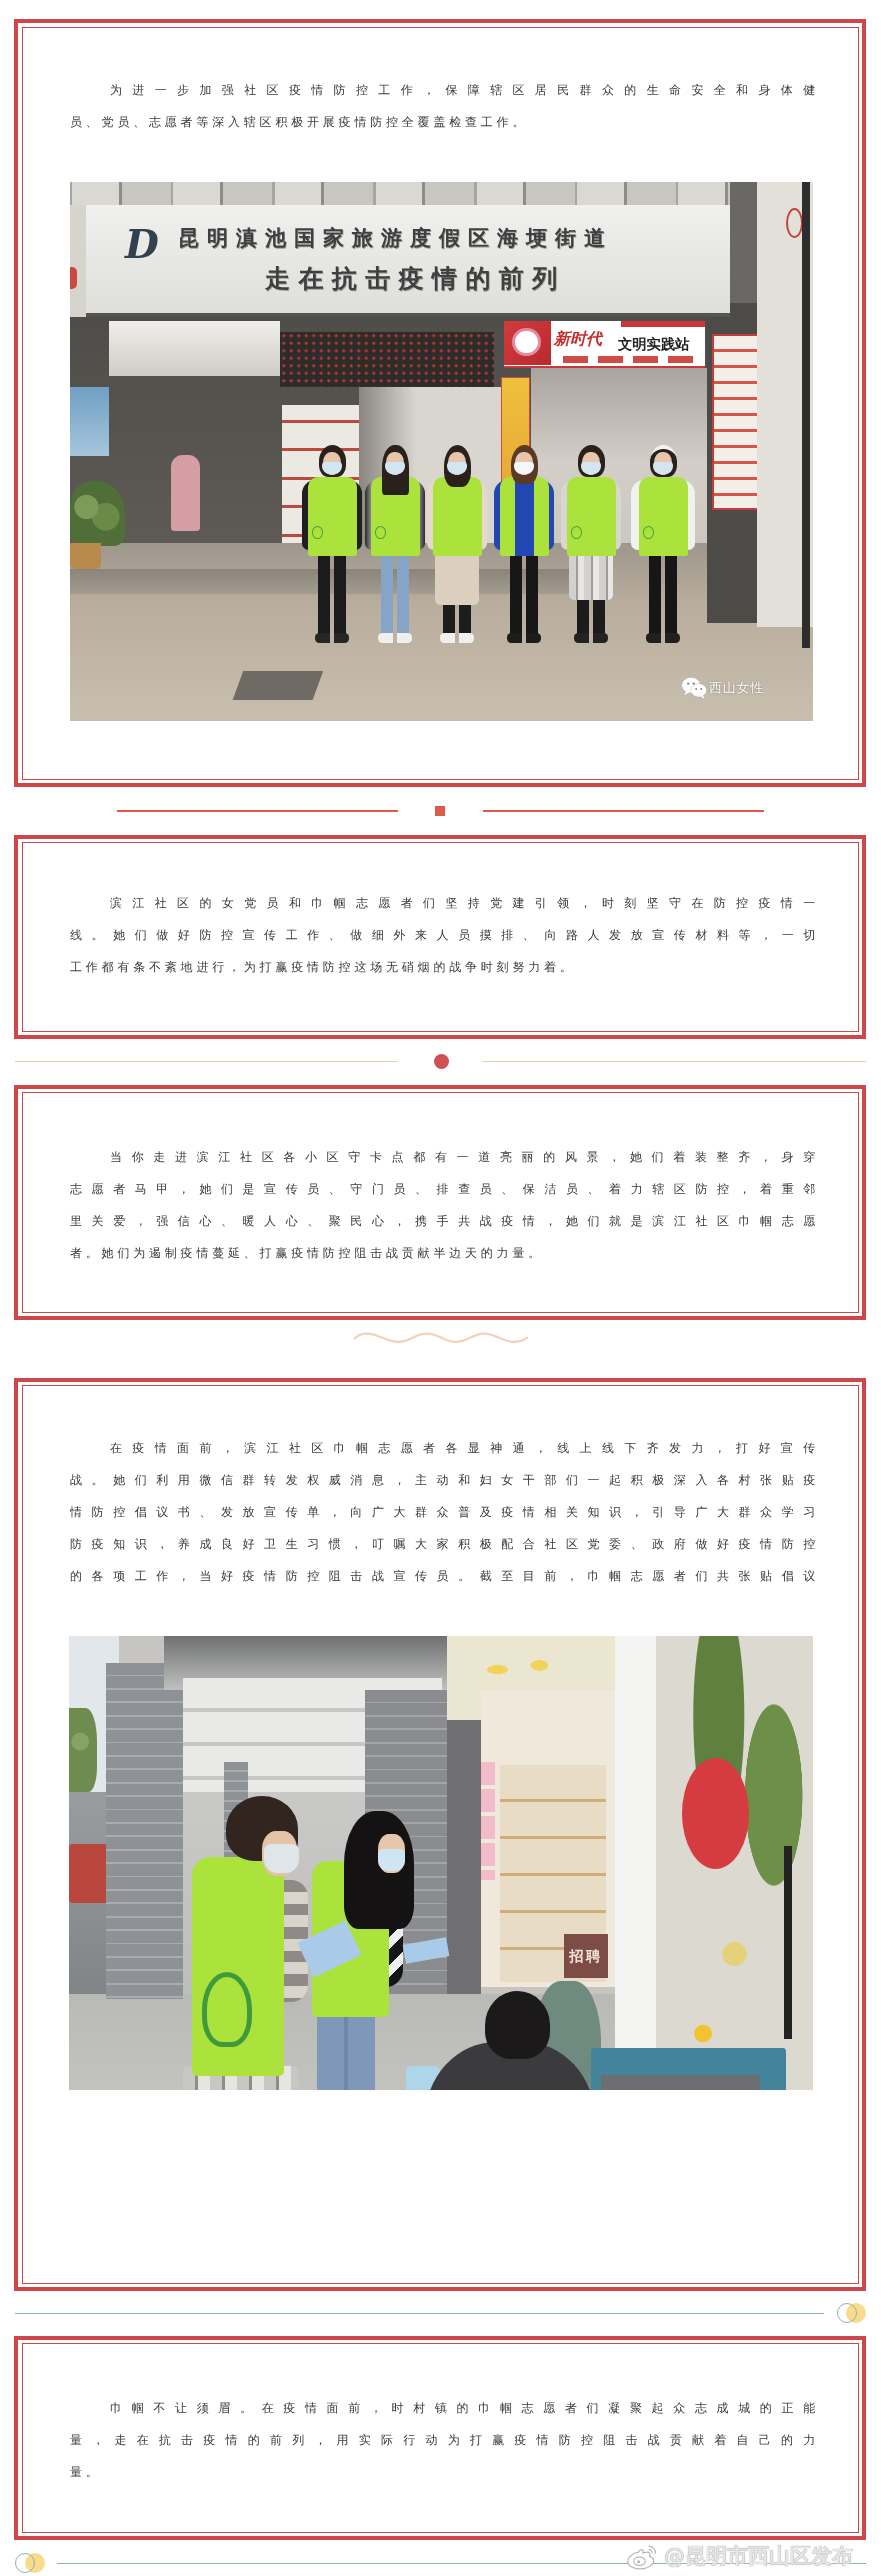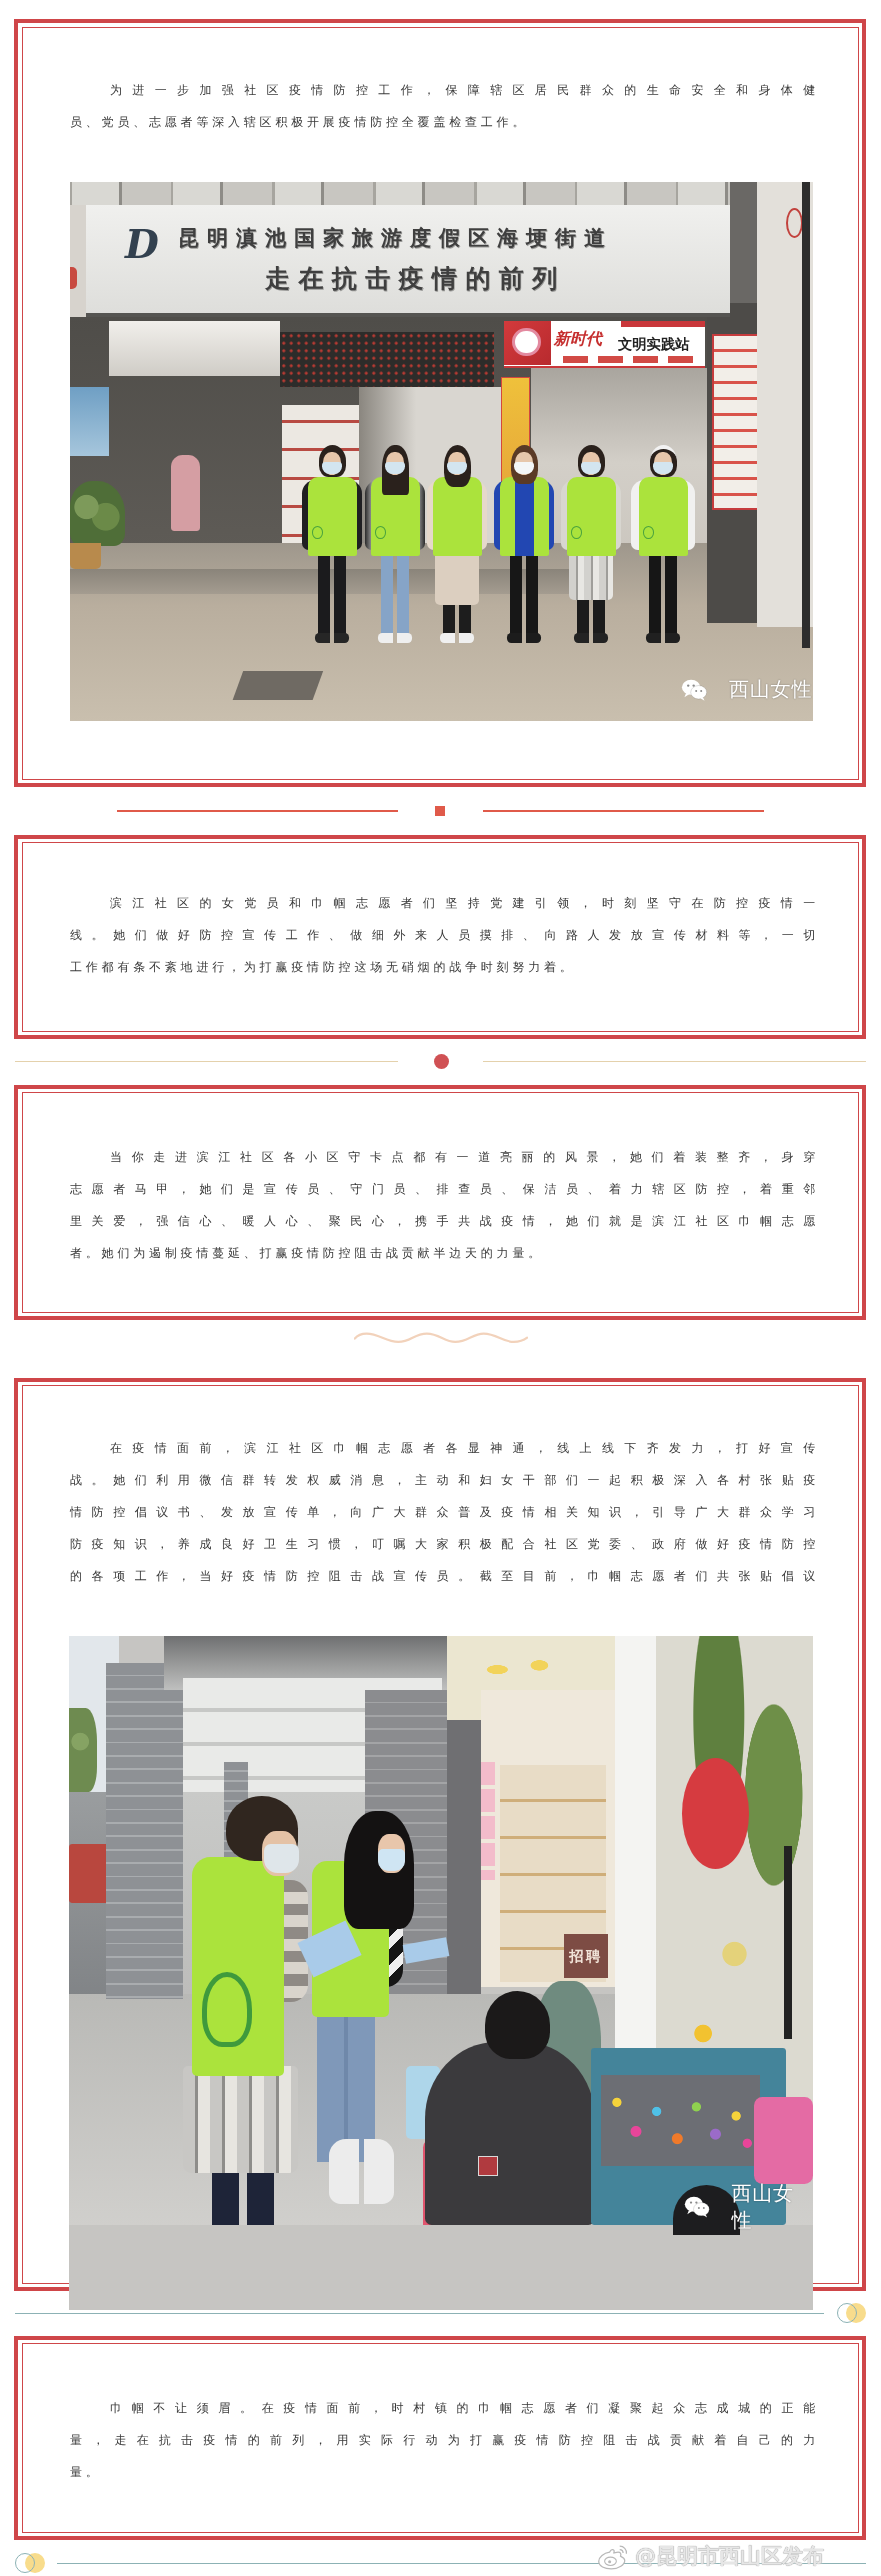--- a/index.html
+++ b/index.html
@@ -21,37 +21,37 @@
   .red-line{position:absolute;height:1.7px;background:var(--accent-red,#e05a4a)}
   .red-square{position:absolute;width:10px;height:10px;background:var(--accent-red,#e05a4a)}
   .beige-line{position:absolute;height:0.8px;background:var(--beige-line,#e4d1ac)}
   .red-dot{position:absolute;width:15px;height:15px;border-radius:50%;background:var(--dot-red,#d05154)}
   .teal-line{position:absolute;height:0.8px;background:var(--teal,#8cb2b5)}
   .teal-ring{position:absolute;width:20px;height:20px;border-radius:50%;border:1.7px solid var(--teal,#8cb2b5)}
   .yellow-disc{position:absolute;width:20px;height:20px;border-radius:50%;background:var(--yellow,#f8dc8c)}
 
   
   .photo{position:absolute;overflow:hidden;cursor:pointer}
-  .wm{position:absolute;display:flex;align-items:center;gap:21px;color:#ffffff;font-size:20px;letter-spacing:0.8px;text-shadow:0 0 1.7px rgba(0,0,0,.45)}
+  .wm{position:absolute;display:flex;align-items:center;gap:1px;color:#ffffff;font-size:13px;letter-spacing:0.8px;text-shadow:0 0 1.7px rgba(0,0,0,.45)}
   .wm svg{width:27px;height:23.5px;display:block}
 
   
   .person{position:absolute;top:263px;width:64px;height:201px}
   .p-hair{left:18.5px;top:0;width:27px;height:32px;border-radius:50% 50% 35% 35%;background:#2a211c}
   .p-face{left:22.6px;top:6.7px;width:18.5px;height:23.5px;border-radius:45% 45% 50% 50%;background:#e7c7ab}
   .p-mask{left:22px;top:17px;width:20px;height:11.7px;border-radius:3.4px 3.4px 7.5px 7.5px;background:#d3e5f0}
   .p-arms{left:1.7px;top:35px;width:60px;height:70px;border-radius:13.4px 13.4px 6.7px 6.7px;background:var(--arm)}
   .p-vest{left:7.5px;top:32px;width:49px;height:79px;border-radius:10px 10px 2.5px 2.5px;background:var(--vest-green,#abe33c)}
   .p-logo{left:11.7px;top:81px;width:11.7px;height:13.4px;border:1.7px solid #4aa33e;border-radius:50%}
   .p-legs{left:17.6px;top:109px;width:28.5px;height:81px;background:linear-gradient(90deg,var(--leg) 0 44%,transparent 44% 56%,var(--leg) 56% 100%)}
   .p-shoes{left:15px;top:188px;width:34px;height:10px;border-radius:4.2px;background:linear-gradient(90deg,var(--shoe) 0 44%,transparent 44% 56%,var(--shoe) 56% 100%)}
   .p-coat{left:10px;top:101px;width:44px;height:54px;background:var(--coat);border-radius:1.7px 1.7px 5px 5px}
 
   
-  .footer-wm{position:absolute;left:596px;top:2542px;display:flex;align-items:center;gap:5px;font-size:21px;font-weight:bold;color:#e6e6e6;text-shadow:0 0 0.8px #9a9a9a,0 0 0.8px #9a9a9a,0 0 2.5px #ffffff}
+  .footer-wm{position:absolute;left:625px;top:2542px;display:flex;align-items:center;gap:5px;font-size:21px;font-weight:bold;color:#e6e6e6;text-shadow:0 0 0.8px #9a9a9a,0 0 0.8px #9a9a9a,0 0 2.5px #ffffff}
   .footer-wm svg{width:34px;height:28.5px;display:block}
 </style>
 </head>
 <body>
 
 <div class="frame" style="top:19.3px;height:768px"></div>
 <div class="para" style="top:74px">
   <span class="ln ind">为进一步加强社区疫情防控工作，保障辖区居民群众的生命安全和身体健</span>
   <span class="ln last">员、党员、志愿者等深入辖区积极开展疫情防控全覆盖检查工作。</span>
 </div>
@@ -204,21 +204,21 @@
 
 <div class="frame" style="top:1378px;height:913px"></div>
 <div class="para" style="top:1432px">
   <span class="ln ind">在疫情面前，滨江社区巾帼志愿者各显神通，线上线下齐发力，打好宣传</span>
   <span class="ln">战。她们利用微信群转发权威消息，主动和妇女干部们一起积极深入各村张贴疫</span>
   <span class="ln">情防控倡议书、发放宣传单，向广大群众普及疫情相关知识，引导广大群众学习</span>
   <span class="ln">防疫知识，养成良好卫生习惯，叮嘱大家积极配合社区党委、政府做好疫情防控</span>
   <span class="ln">的各项工作，当好疫情防控阻击战宣传员。截至目前，巾帼志愿者们共张贴倡议</span>
 </div>
 
-<div class="photo" style="left:69px;top:1636px;width:744px;height:674px;background:#c6c5c2">
+<div class="photo" style="left:69px;top:1636px;width:744px;height:454px;background:#c6c5c2">
   <div class="a" style="left:0;top:0;width:50px;height:156px;background:#e2e7eb"></div>
   <div class="a" style="left:0;top:72px;width:28px;height:84px;border-radius:0 40% 30% 0;background:radial-gradient(circle at 40% 40%,#86a363 0 8.4px,transparent 9.2px),#6e8b50"></div>
   <div class="a" style="left:0;top:156px;width:56px;height:221px;background:linear-gradient(180deg,#9a9d9f,#7f8285)"></div>
   <div class="a" style="left:0;top:208px;width:51px;height:59px;background:#b9473e;border-radius:3.4px 11.7px 5px 3.4px"></div>
   <div class="a" style="left:0;top:358px;width:744px;height:231px;background:linear-gradient(180deg,#b9b9b6,#d0cfcc)"></div>
   <div class="a" style="left:37px;top:27px;width:77px;height:336px;background:repeating-linear-gradient(180deg,#8e9195 0 11.7px,#a9acaf 11.7px 13.4px)"></div>
   <div class="a" style="left:95px;top:0;width:285px;height:54px;background:linear-gradient(180deg,#6f7071,#bfc0bf)"></div>
   <div class="a" style="left:114px;top:42px;width:259px;height:114px;background:repeating-linear-gradient(180deg,#e9eae8 0 30px,#c7c8c6 30px 34px)"></div>
   <div class="a" style="left:114px;top:156px;width:182px;height:202px;background:linear-gradient(180deg,#c9cac8,#bdbdbb)"></div>
   <div class="a" style="left:155px;top:126px;width:23.5px;height:168px;background:repeating-linear-gradient(180deg,#8e9195 0 8.4px,#a9acaf 8.4px 10px)"></div>

